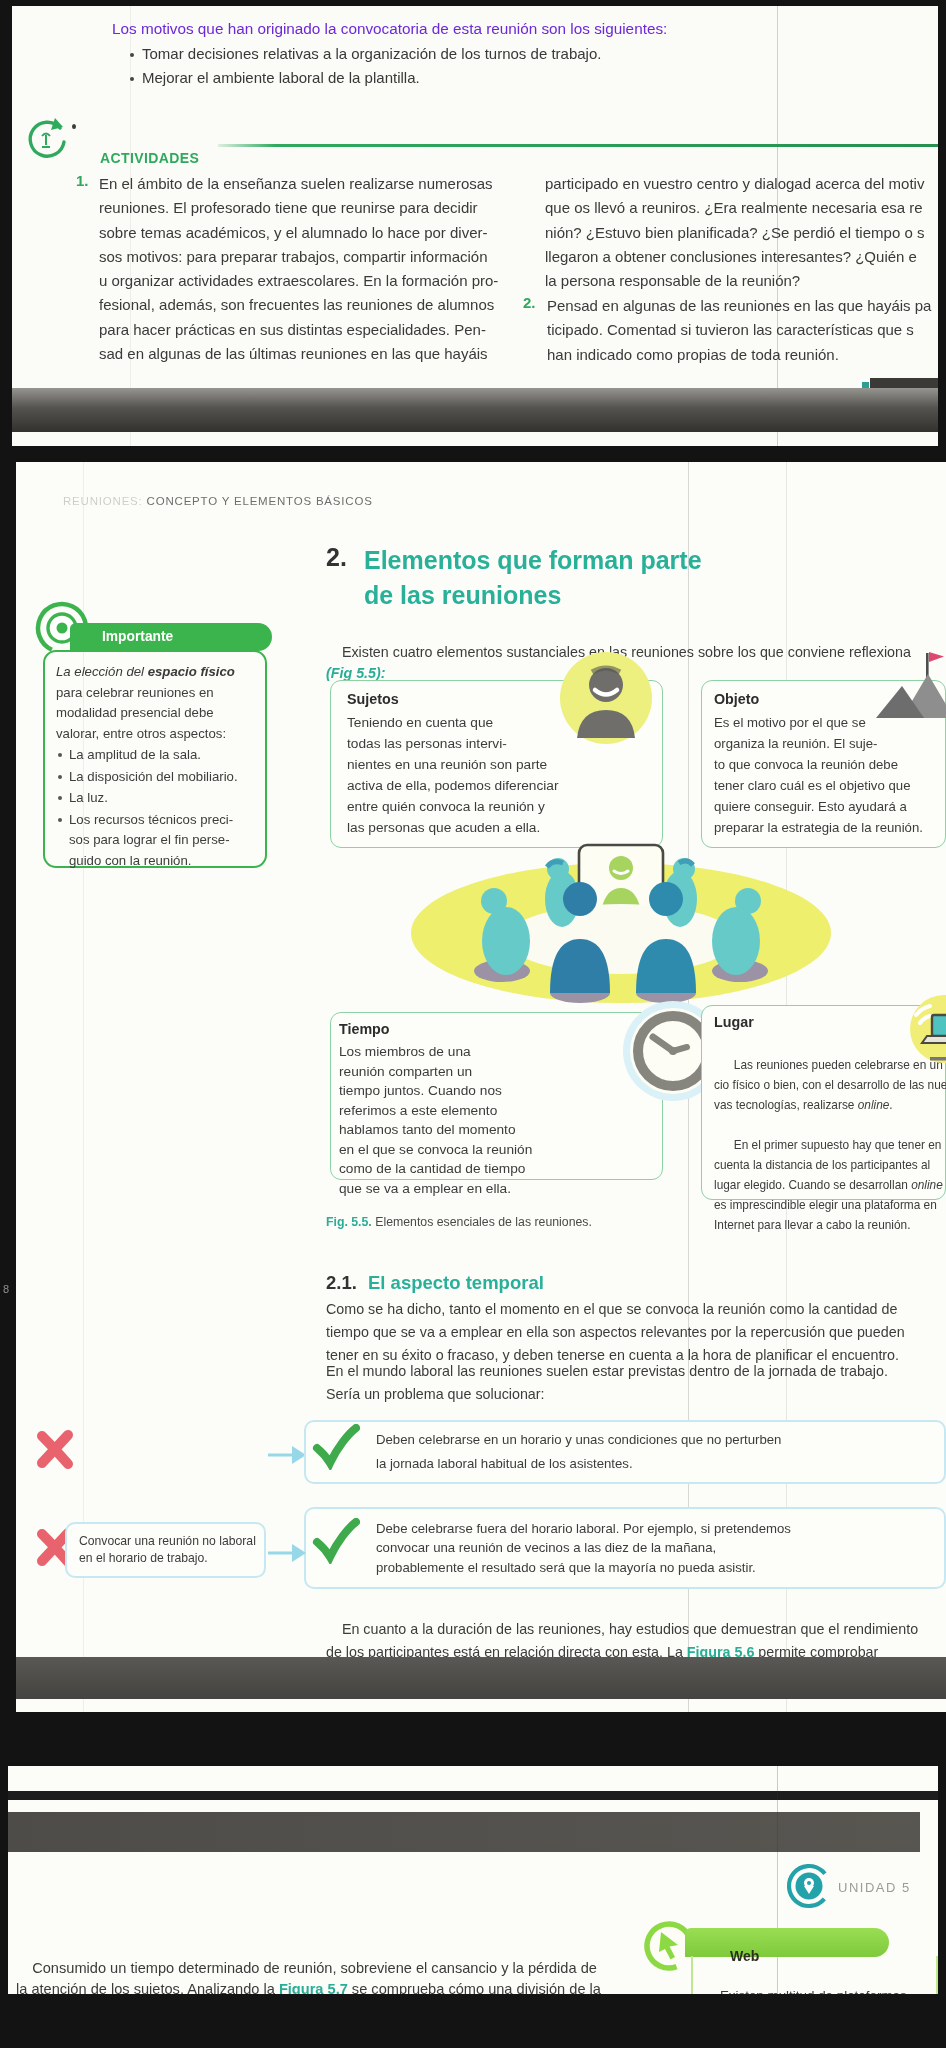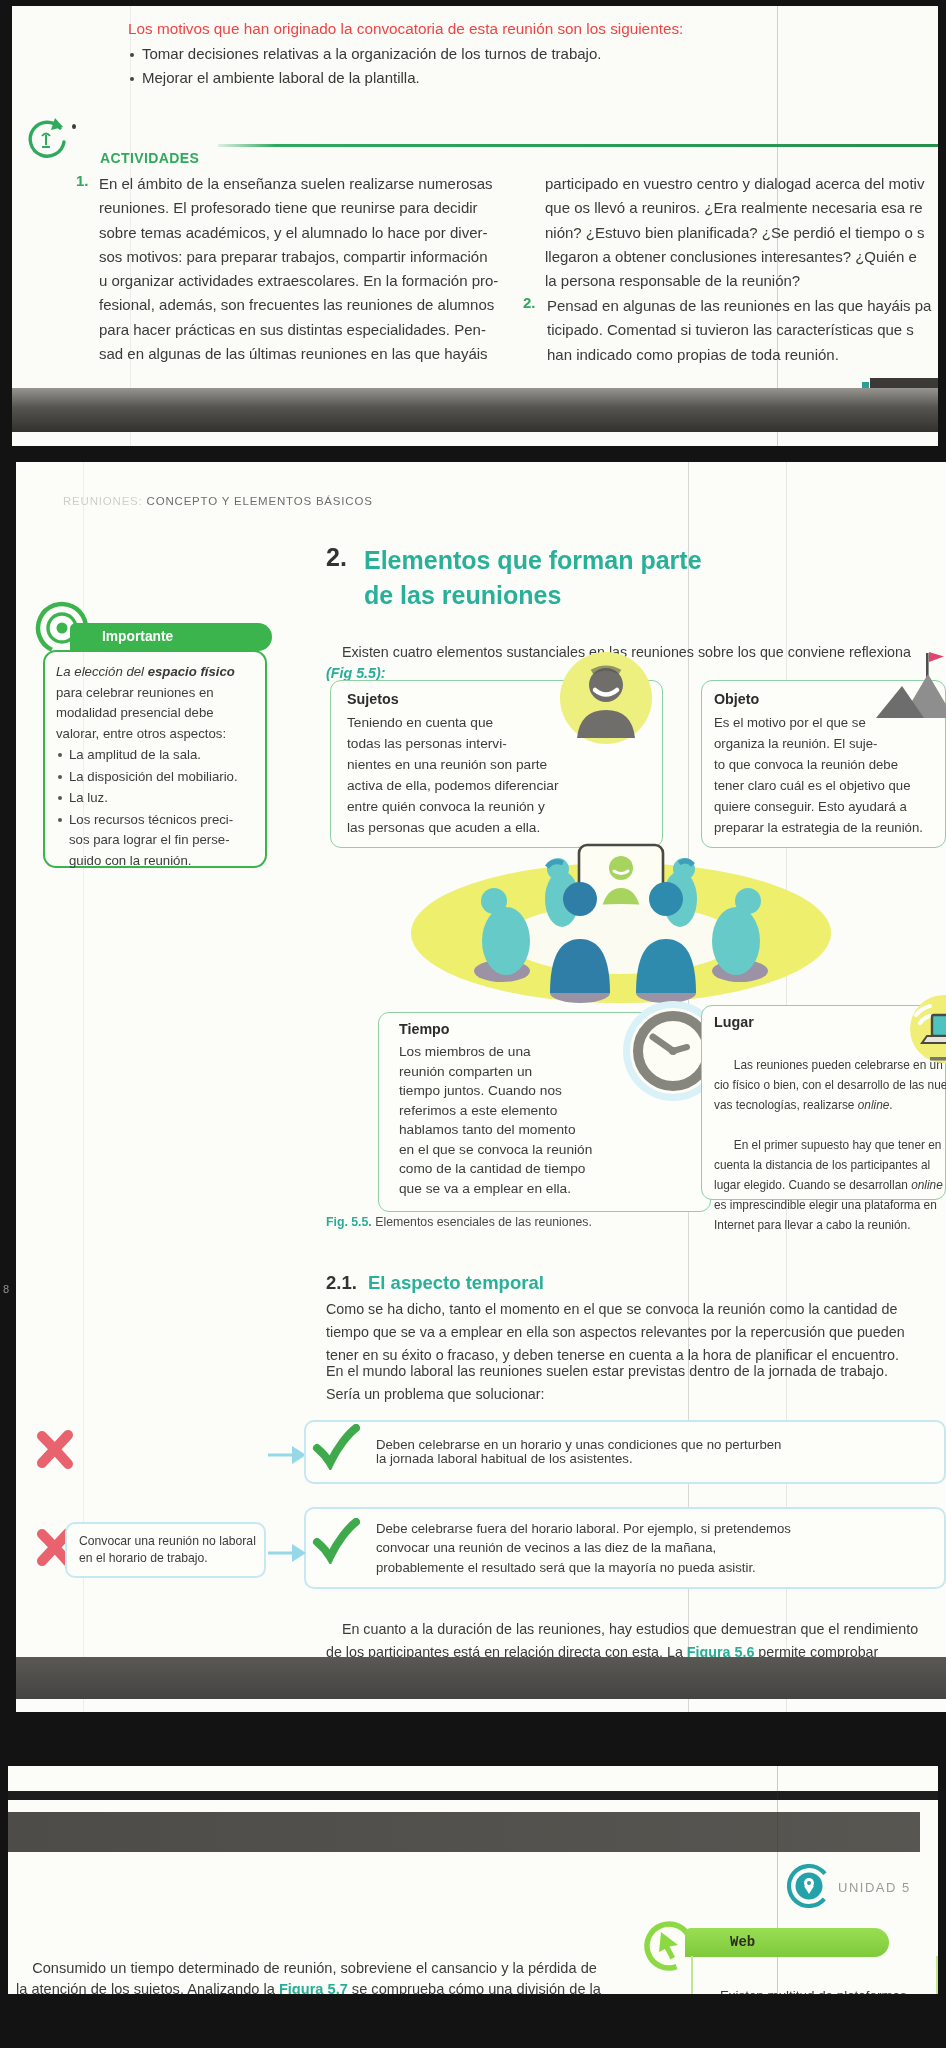--- a/index.html
+++ b/index.html
@@ -8,21 +8,21 @@
   .page{position:absolute;background:#fcfcf8;overflow:hidden;}
   .abs{position:absolute;}
   .pre{white-space:pre;}
   .crease{position:absolute;top:0;bottom:0;width:1px;}
   .teal{color:#29ad97;}
   b,strong{font-weight:bold;margin-top:15px;}
   em{font-style:italic;}
 
   
   .p1{left:12px;top:6px;width:926px;height:440px;background:#fbfbf7;}
-  .p1-intro{left:116px;top:14px;font-size:15.3px;color:#ef4444;}
+  .p1-intro{left:100px;top:14px;font-size:15.3px;color:#6d28d9;}
   .p1-bullet{left:130px;font-size:15px;color:#383838;}
   .p1-dot{left:118px;width:4px;height:4px;border-radius:50%;background:#444;}
   .act-label{left:88px;top:130px;font-size:14px;font-weight:bold;color:#2fa95e;letter-spacing:.4px;margin-top:14px;}
   .act-line{left:206px;top:138px;right:0;height:2.5px;
             background:linear-gradient(90deg,rgba(47,169,96,.15),#2fa95e 8%,#27904f);}
   .num{font-weight:bold;color:#2fa95e;font-size:15px;}
   .p1-col{font-size:15px;line-height:24.3px;color:#3a3a3a;overflow:hidden;}
   .p1-band{left:0;top:382px;width:100%;height:44px;
            background:linear-gradient(180deg,#979590 0%,#55534f 45%,#33312e 100%);}
   .p1-band-r{left:858px;top:372px;width:68px;height:54px;background:#3b3a37;}
@@ -64,21 +64,21 @@
   .pageno{left:3px;top:1283px;font-size:11px;color:#8f8f8c;}
 
   
   .p3{left:8px;top:1766px;width:930px;height:228px;}
   .p3-topline{left:0;top:25px;width:100%;height:9px;background:#1d1d1d;}
   .p3-band{left:0;top:46px;width:912px;height:40px;background:linear-gradient(90deg,#4e4c49,#585651);}
   .unidad-label{left:830px;top:114px;font-size:13px;letter-spacing:1.5px;color:#9b9b9b;}
   .p3-para{left:8px;top:170px;font-size:14.6px;line-height:21.5px;color:#3b3b3b;width:625px;}
   .web-tab{left:677px;top:162px;width:204px;height:29px;border-radius:6px 15px 15px 0;
            background:linear-gradient(180deg,#9ade52,#7ec93c);}
-  .web-tab span{display:block;padding:6px 0 0 45px;font-weight:bold;font-size:14px;color:#2e2e20;font-family:Liberation Mono, monospace;}
+  .web-tab span{display:block;padding:20px 0 0 45px;font-weight:bold;font-size:14px;color:#2e2e20;}
   .web-body{left:683px;top:190px;width:247px;height:95px;border-left:2px solid #bfe792;
             border-right:2px solid #bfe792;box-sizing:border-box;padding:8px 12px;
             font-size:13.4px;line-height:21.3px;color:#3b3b3b;}
   .blackbar{left:162px;top:248px;width:186px;height:11px;border-radius:6px;background:#0a0a0a;}
   .ybox{position:absolute;top:264px;height:18px;border-radius:13px 13px 0 0;background:#f2ee7b;}
 </style>
 </head>
 <body>
 
 <div class="page p1">
@@ -238,21 +238,21 @@
       <ellipse cx="274" cy="58" rx="17" ry="28" fill="#66cbc8"></ellipse>
       <ellipse cx="174" cy="152" rx="30" ry="10" fill="#9b93a5"></ellipse>
       <ellipse cx="260" cy="152" rx="30" ry="10" fill="#9b93a5"></ellipse>
       <path d="M144 152 q0 -54 30 -54 q30 0 30 54 z" fill="#2e7ea8"></path>
       <circle cx="174" cy="58" r="17" fill="#2e7ea8"></circle>
       <path d="M230 152 q0 -54 30 -54 q30 0 30 54 z" fill="#2f8bae"></path>
       <circle cx="260" cy="58" r="17" fill="#2f8bae"></circle>
     </svg>
   </div>
 
-  <div class="ebox tiempo" style="left:314px;top:550px;width:333px;height:200px;padding:8px 20px;margin-left:48px;">
+  <div class="ebox tiempo" style="left:314px;top:550px;width:333px;height:168px;padding:8px 8px;">
     <h4>Tiempo</h4>
     <div class="t pre">Los miembros de una
 reunión comparten un
 tiempo juntos. Cuando nos
 referimos a este elemento
 hablamos tanto del momento
 en el que se convoca la reunión
 como de la cantidad de tiempo
 que se va a emplear en ella.</div>
   </div>
@@ -308,21 +308,21 @@
       <path d="M8 8 Q20 20 34 36" stroke="#e8636e" stroke-width="10" fill="none" stroke-linecap="round"></path>
       <path d="M34 7 Q20 22 8 35" stroke="#e8636e" stroke-width="10" fill="none" stroke-linecap="round"></path>
     </svg>
   </div>
   <div class="abs" style="left:252px;top:982px;">
     <svg width="38" height="22" viewBox="0 0 38 22">
         <rect x="0" y="9.5" width="25" height="3" fill="#96d7e8"></rect>
         <path d="M24 2 L38 11 L24 20 z" fill="#96d7e8"></path>
       </svg>
   </div>
-  <div class="sbox" style="left:288px;top:958px;width:642px;height:64px;padding-left:70px;font-size:13.2px;line-height:14px;">
+  <div class="sbox" style="left:288px;top:958px;width:642px;height:64px;padding-left:70px;font-size:13.2px;line-height:24px;">
     <div class="pre">Deben celebrarse en un horario y unas condiciones que no perturben
 la jornada laboral habitual de los asistentes.</div>
   </div>
   <div class="abs" style="left:294px;top:962px;">
     <svg width="50" height="46" viewBox="0 0 50 46">
         <path d="M7 24 C13 29 17 34 20 39 C27 24 38 10 46 4" stroke="#3faa4c" stroke-width="8" fill="none" stroke-linecap="round"></path>
       </svg>
   </div>
 
   <div class="sbox" style="left:288px;top:1045px;width:642px;height:82px;padding-left:70px;font-size:13.2px;line-height:19.5px;">

